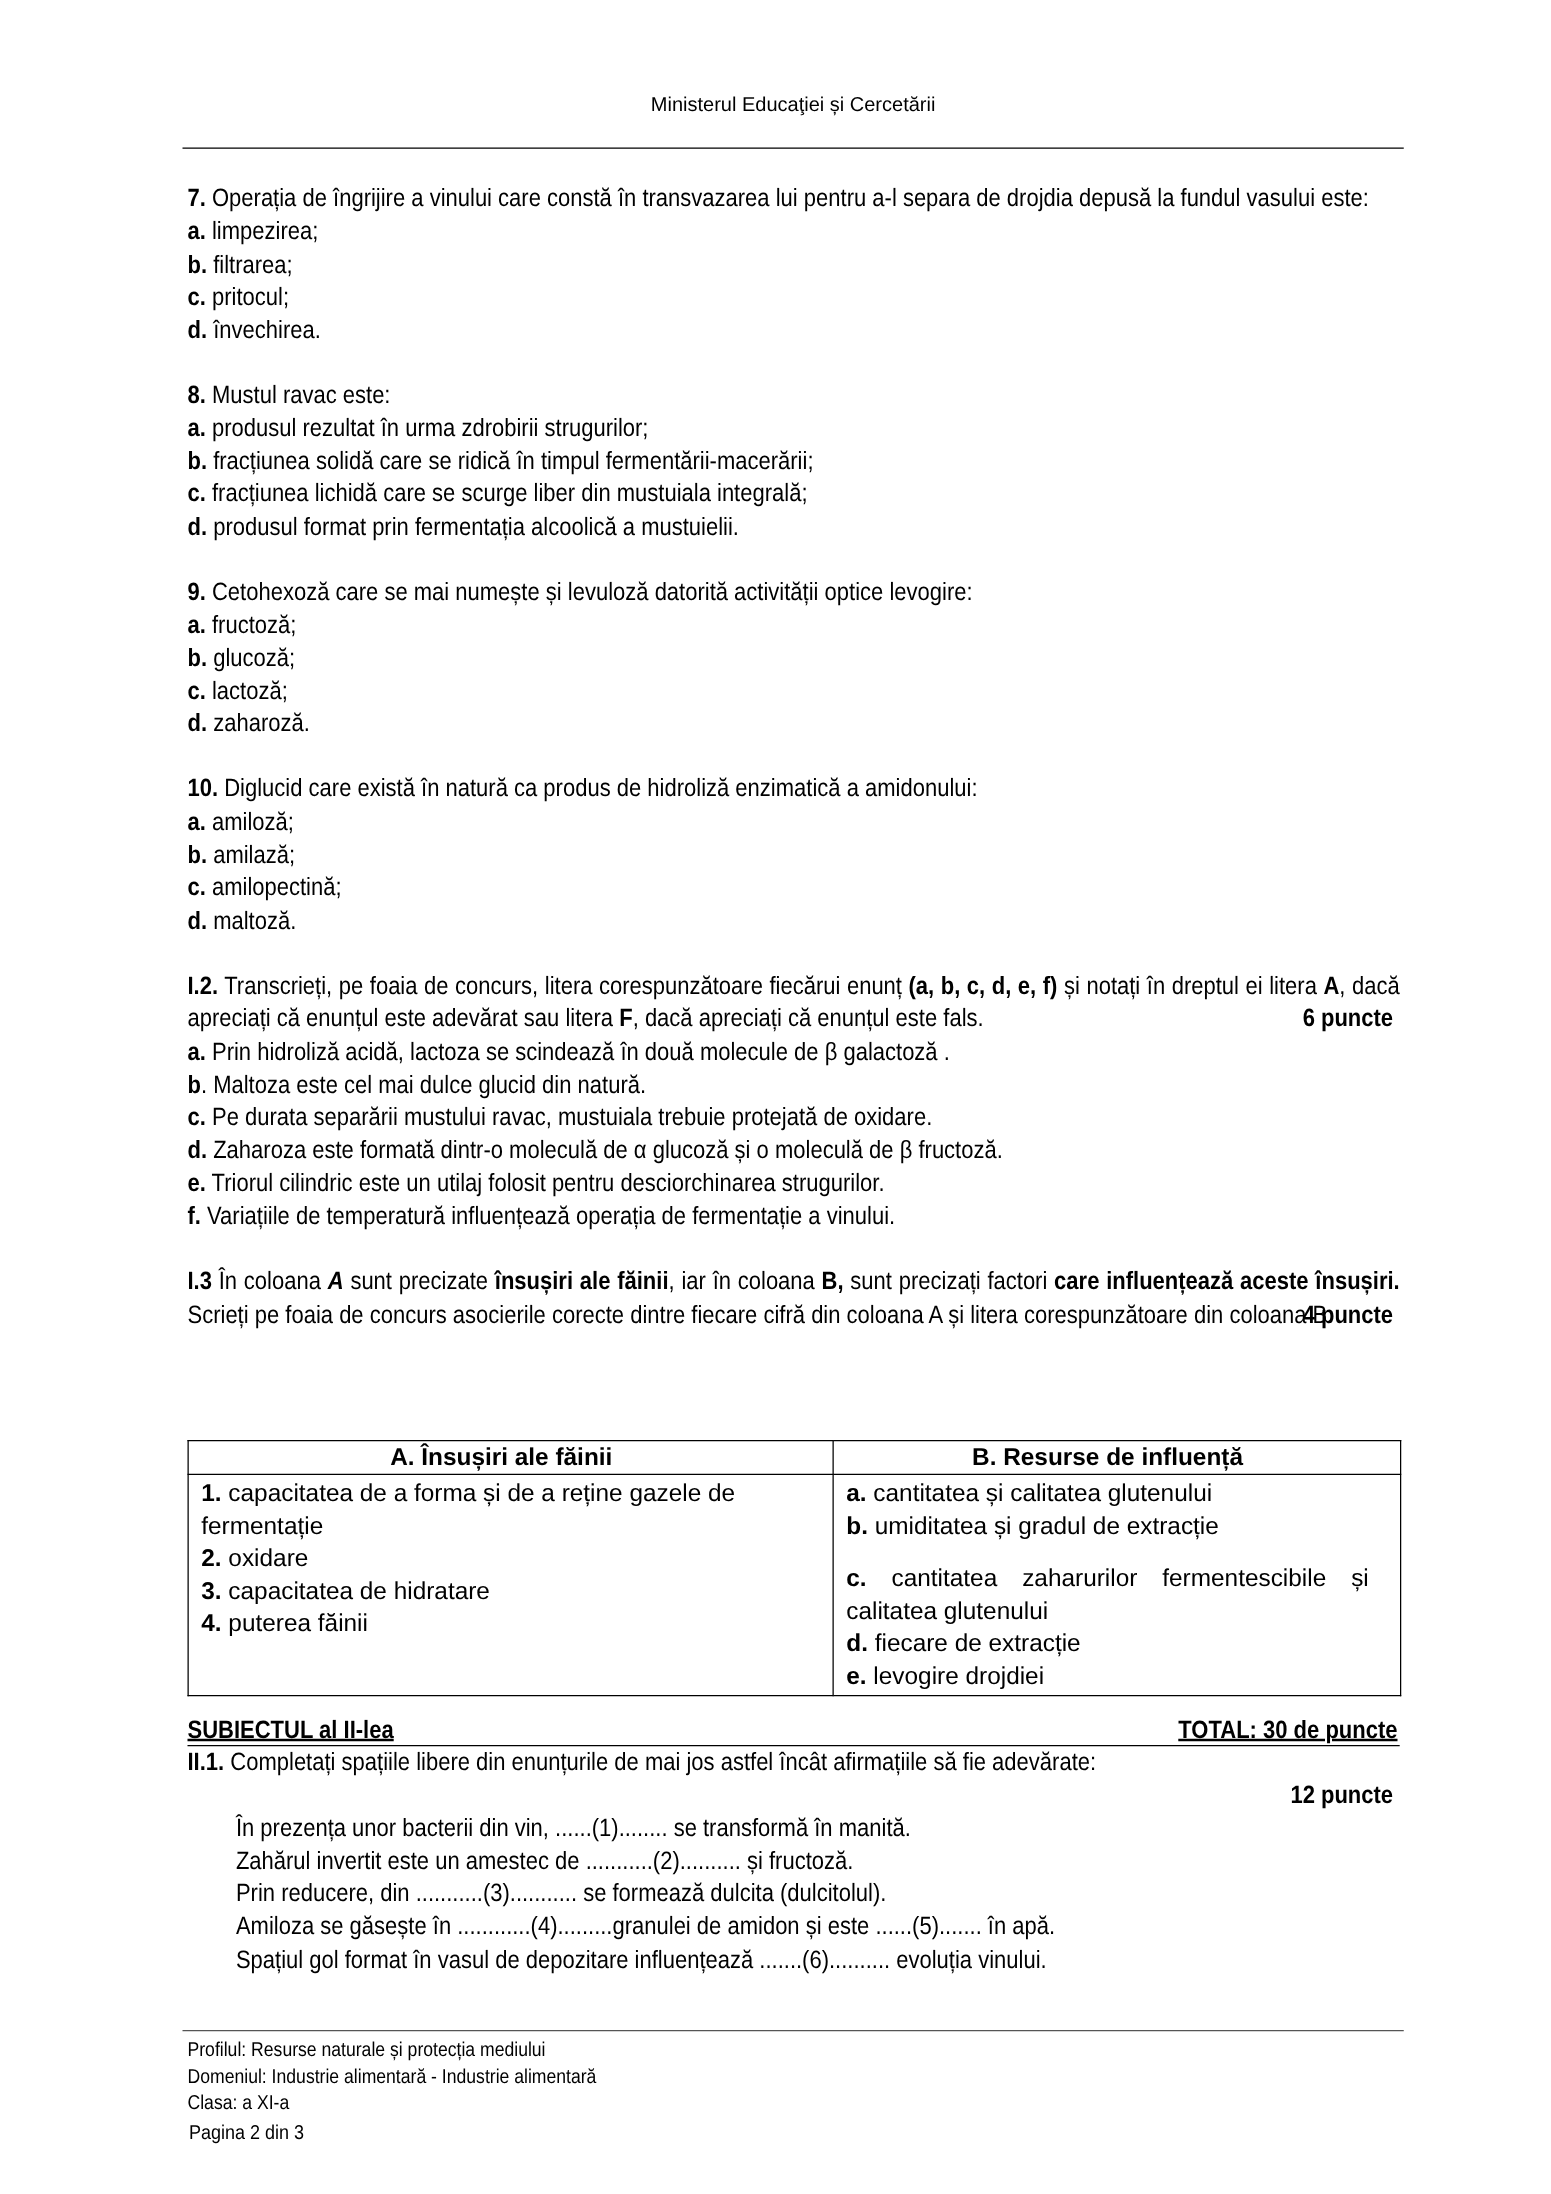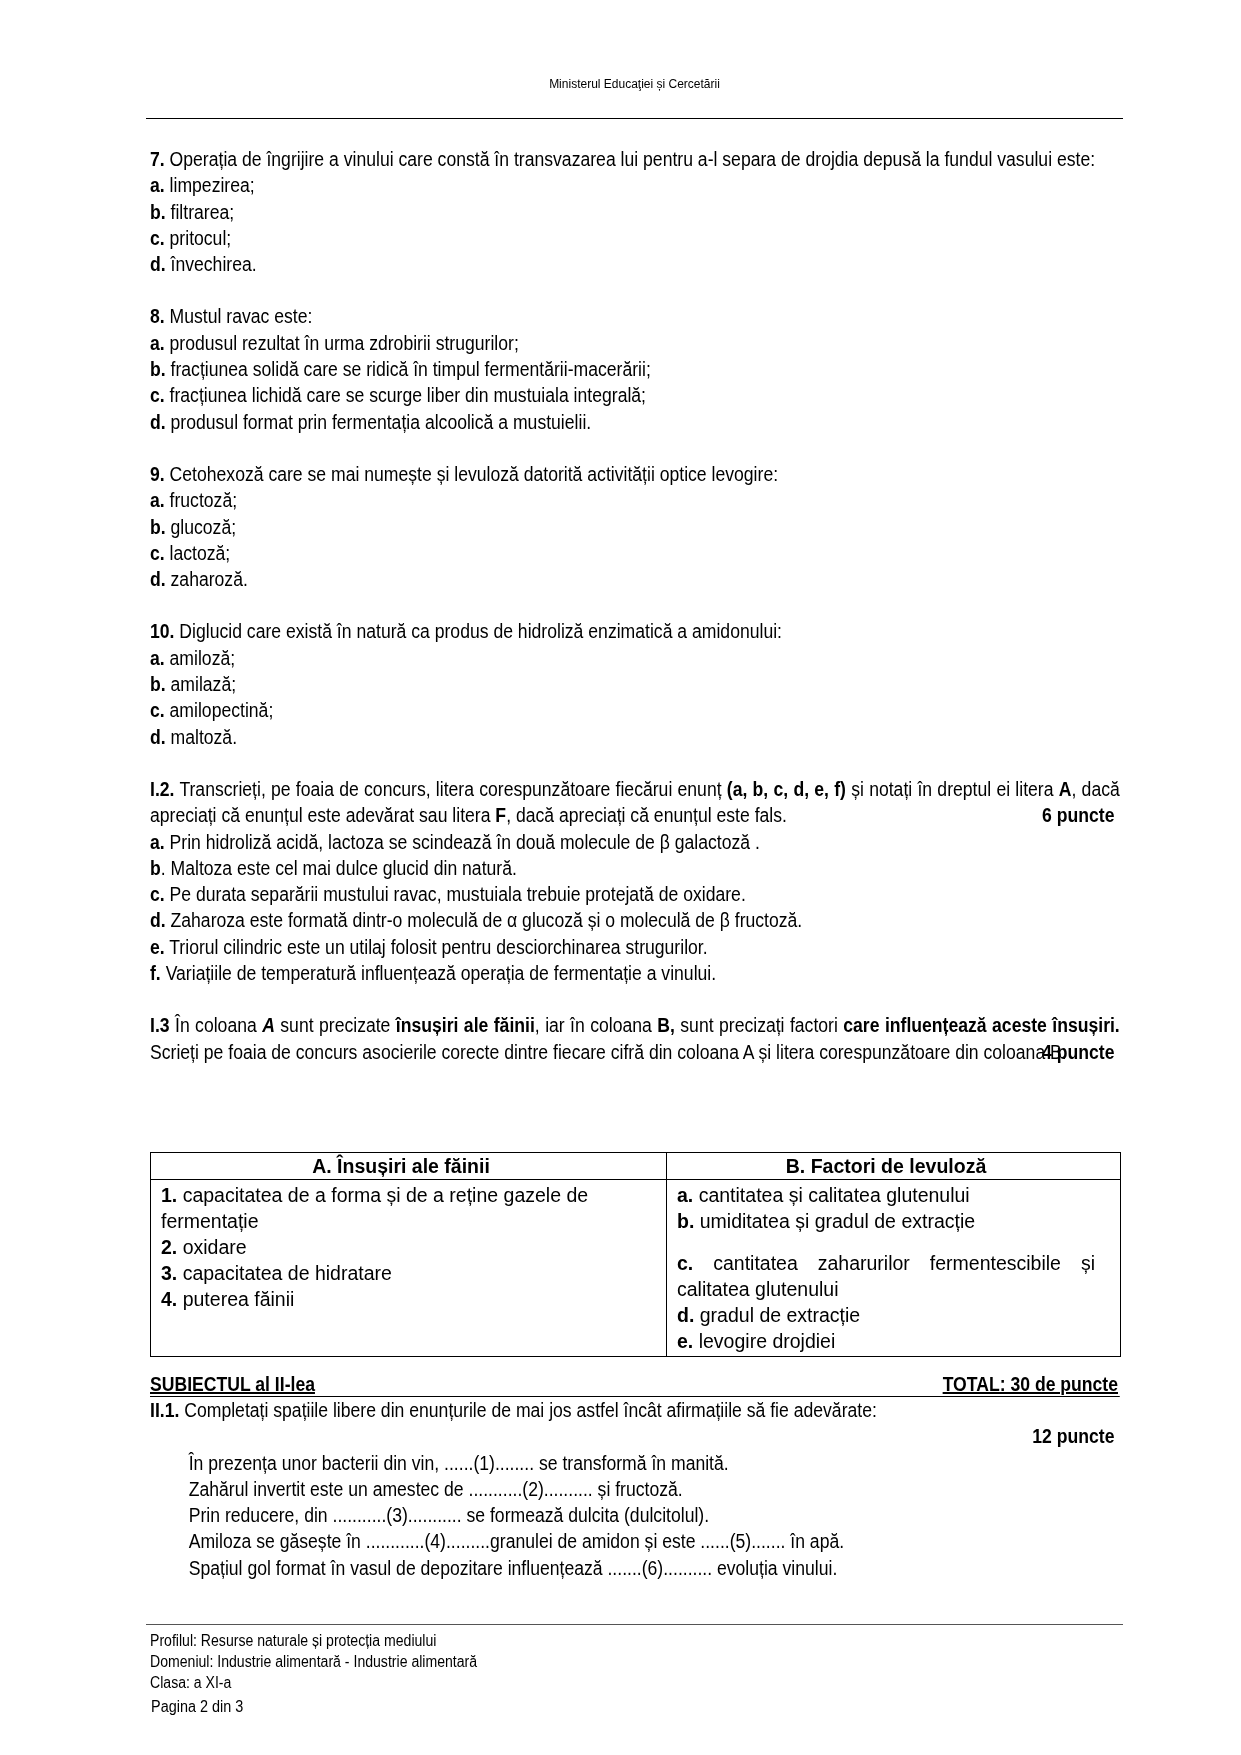--- a/index.html
+++ b/index.html
@@ -14,21 +14,21 @@
       overflow: hidden;
       color: #000000;
       font-family: "Liberation Sans", sans-serif;
     }
     .header {
       position: absolute;
       left: 146px;
       top: 74px;
       width: 977px;
       text-align: center;
-      font-size: 12px;
+      font-size: 16px;
       line-height: 21px;
     }
     .header-rule {
       position: absolute;
       left: 146px;
       top: 118px;
       width: 977px;
       height: 0;
       border-top: 1.5px solid #000;
     }
@@ -200,36 +200,36 @@
     </div>
 
   </div>
 </div>
 
 <div class="table-wrap">
   <table>
     <thead>
       <tr>
         <th class="colA">A. Însușiri ale făinii</th>
-        <th>B. Factori de levuloză</th>
+        <th>B. Resurse de influență</th>
       </tr>
     </thead>
     <tbody>
       <tr>
         <td class="colA">
           <span class="cell-line"><b>1.</b><span> capacitatea de a forma și de a reține gazele de fermentație</span></span>
           <span class="cell-line"><b>2.</b><span> oxidare</span></span>
           <span class="cell-line"><b>3.</b><span> capacitatea de hidratare</span></span>
           <span class="cell-line"><b>4.</b><span> puterea făinii</span></span>
         </td>
         <td>
           <span class="cell-line"><b>a.</b><span> cantitatea și calitatea glutenului</span></span>
           <span class="cell-line"><b>b.</b><span> umiditatea și gradul de extracție</span></span>
           <span class="cell-justify"><b>c.</b><span> cantitatea zaharurilor fermentescibile și calitatea glutenului</span></span>
-          <span class="cell-line"><b>d.</b><span> gradul de extracție</span></span>
+          <span class="cell-line"><b>d.</b><span> fiecare de extracție</span></span>
           <span class="cell-line"><b>e.</b><span> levogire drojdiei</span></span>
         </td>
       </tr>
     </tbody>
   </table>
 </div>
 
 <div class="sub2">
   <div class="narrow">
     <div class="row-right" style="border-bottom:1.5px solid #000; line-height:24px;">

